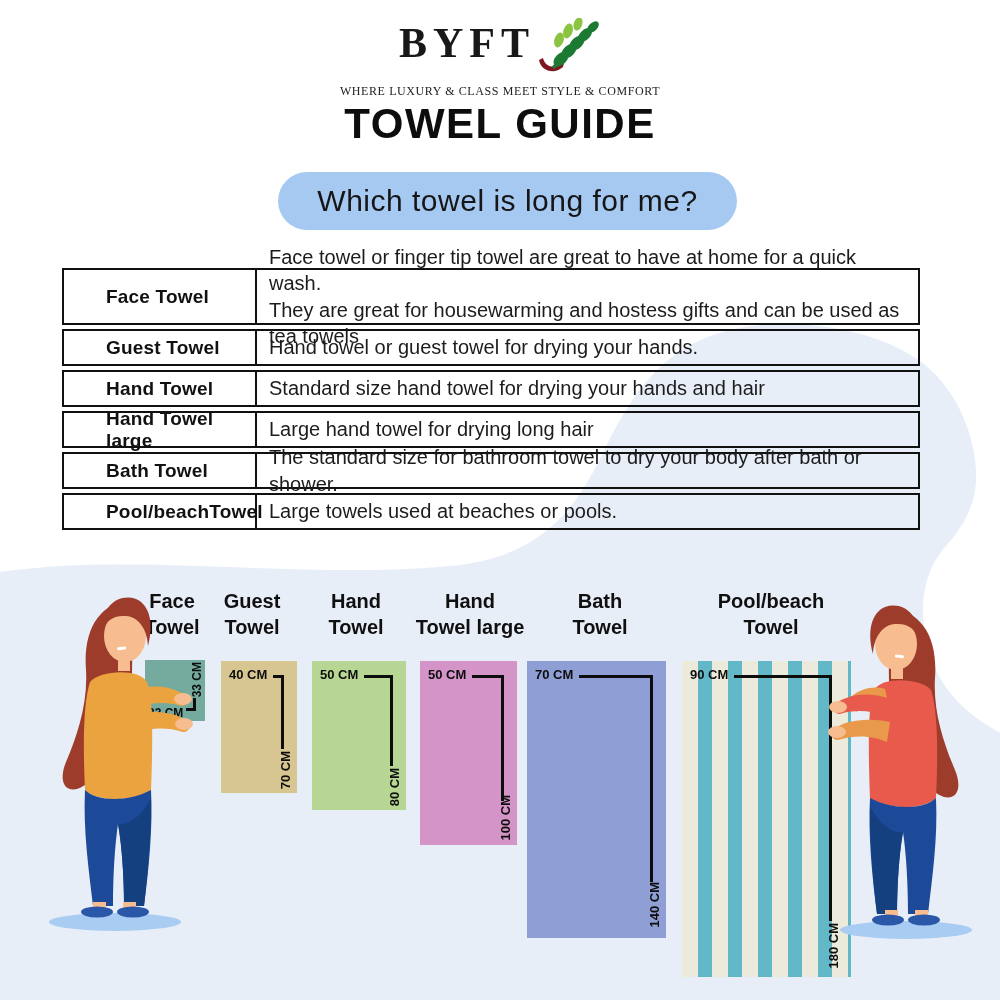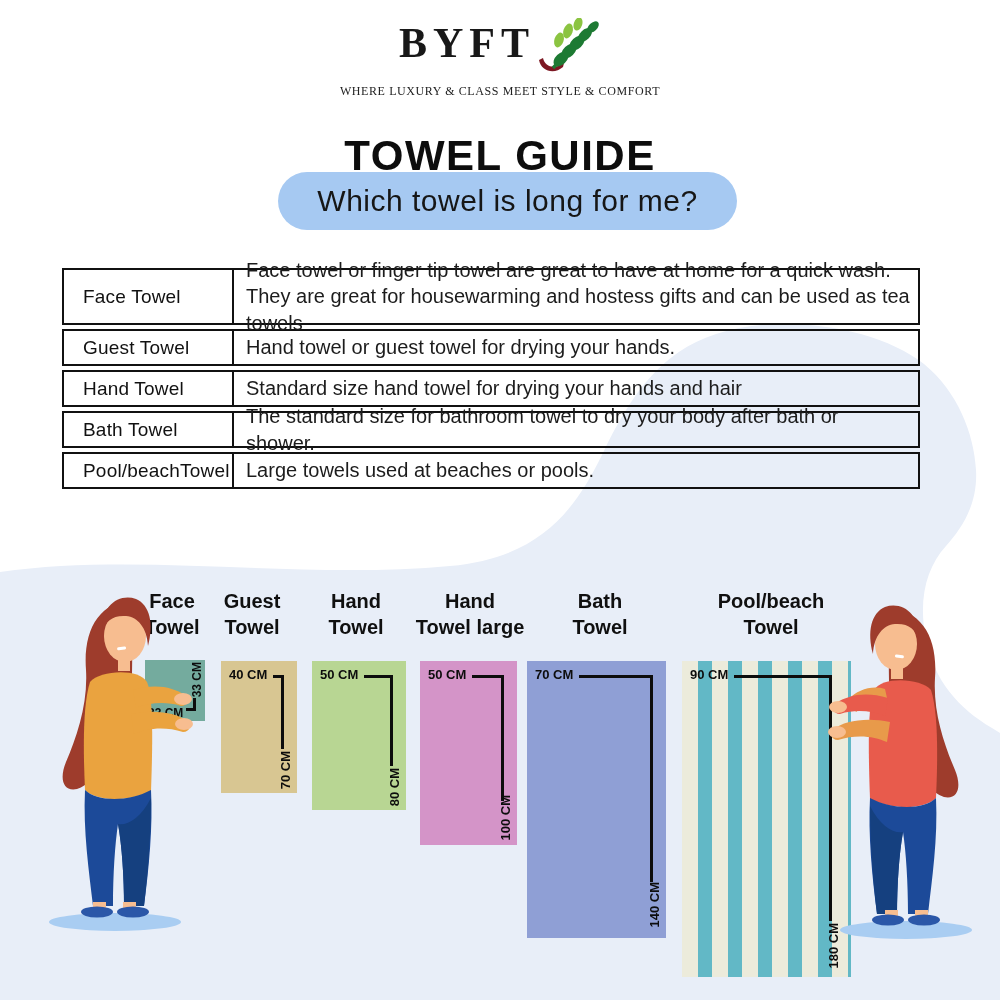--- a/index.html
+++ b/index.html
@@ -11,32 +11,32 @@
 
   
   .logo-row{position:absolute;left:0;top:22px;width:100%;display:flex;justify-content:center;
             align-items:flex-start;z-index:2;}
   .brand-name{font-family:"Liberation Serif", serif;font-size:42px;font-weight:600;
               letter-spacing:6px;color:#181818;line-height:1;}
   .leaf{margin-left:2px;margin-top:-4px;}
   .tagline{position:absolute;left:0;top:84px;width:100%;text-align:center;z-index:2;
            font-family:"Liberation Serif", serif;font-size:12px;letter-spacing:.6px;color:#222;}
   .page-title{position:absolute;left:0;top:100px;width:100%;text-align:center;z-index:2;
-              font-size:42px;font-weight:bold;letter-spacing:1.5px;color:#0d0d0d;margin-top:32px;}
+              font-size:42px;font-weight:bold;letter-spacing:1.5px;color:#0d0d0d;}
   .banner{position:absolute;left:278px;top:172px;width:459px;height:58px;border-radius:29px;
           background:var(--banner-bg);z-index:2;display:flex;align-items:center;justify-content:center;
           font-size:30px;font-weight:400;color:#161616;letter-spacing:.5px;}
 
   
   .guide-table{position:absolute;left:62px;top:268px;width:858px;z-index:2;}
   .trow{display:flex;border:2px solid var(--table-border);margin-bottom:4px;box-sizing:border-box;}
   .trow.h1{height:57px;} .trow.hN{height:37px;}
   .tlabel{width:170px;flex:0 0 170px;border-right:2px solid var(--table-border);display:flex;
-          align-items:center;padding-left:19px;box-sizing:border-box;font-weight:normal;font-size:19px;
-          letter-spacing:.2px;}
+          align-items:center;padding-left:19px;box-sizing:border-box;font-weight:bold;font-size:19px;
+          letter-spacing:.2px;margin-left:23px;}
   .tdesc{flex:1;display:flex;align-items:center;padding:2px 8px 2px 12px;font-size:20px;
          line-height:1.32;white-space:pre-line;color:#1c1c1c;}
 
   
   .towel-label{position:absolute;top:588px;width:150px;text-align:center;z-index:2;
                font-weight:bold;font-size:20px;line-height:1.3;color:#101010;}
 
   
   .towel{position:absolute;z-index:2;}
   .towel.pool{background:repeating-linear-gradient(to right,var(--pool-base) 0 16px,var(--pool-stripe) 16px 30px);text-align:right;}
@@ -100,20 +100,24 @@
       <div class="tdesc">Face towel or finger tip towel are great to have at home for a quick wash.
 They are great for housewarming and hostess gifts and can be used as tea towels</div>
     </div>
     <div class="trow hN">
       <div class="tlabel">Guest Towel</div>
       <div class="tdesc">Hand towel or guest towel for drying your hands.</div>
     </div>
     <div class="trow hN">
       <div class="tlabel">Hand Towel</div>
       <div class="tdesc">Standard size hand towel for drying your hands and hair</div>
+    </div>
+    <div class="trow hN">
+      <div class="tlabel">Hand Towel large</div>
+      <div class="tdesc">Large hand towel for drying long hair</div>
     </div>
     <div class="trow hN">
       <div class="tlabel">Bath Towel</div>
       <div class="tdesc">The standard size for bathroom towel to dry your body after bath or shower.</div>
     </div>
     <div class="trow hN">
       <div class="tlabel">Pool/beachTowel</div>
       <div class="tdesc">Large towels used at beaches or pools.</div>
     </div>
   </div>

